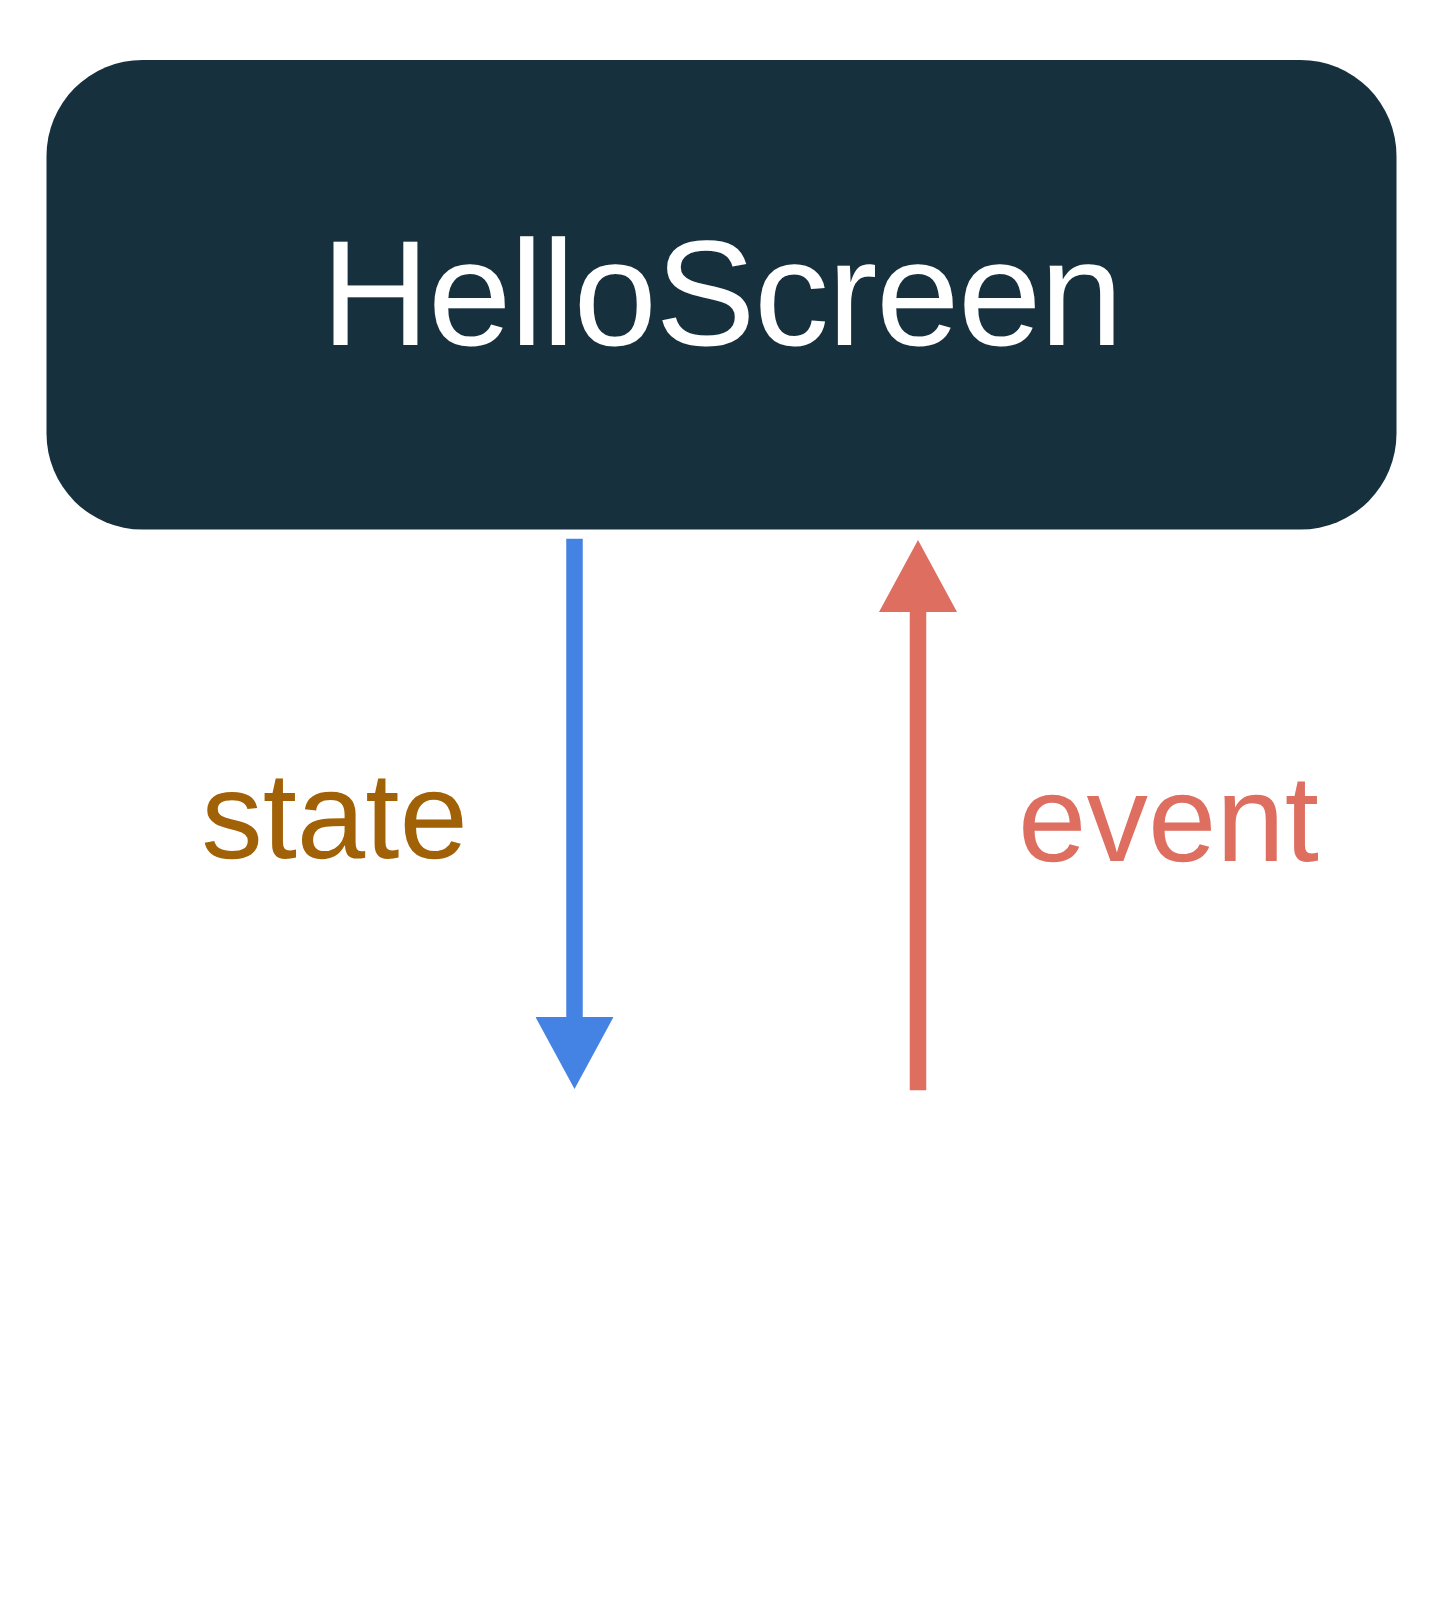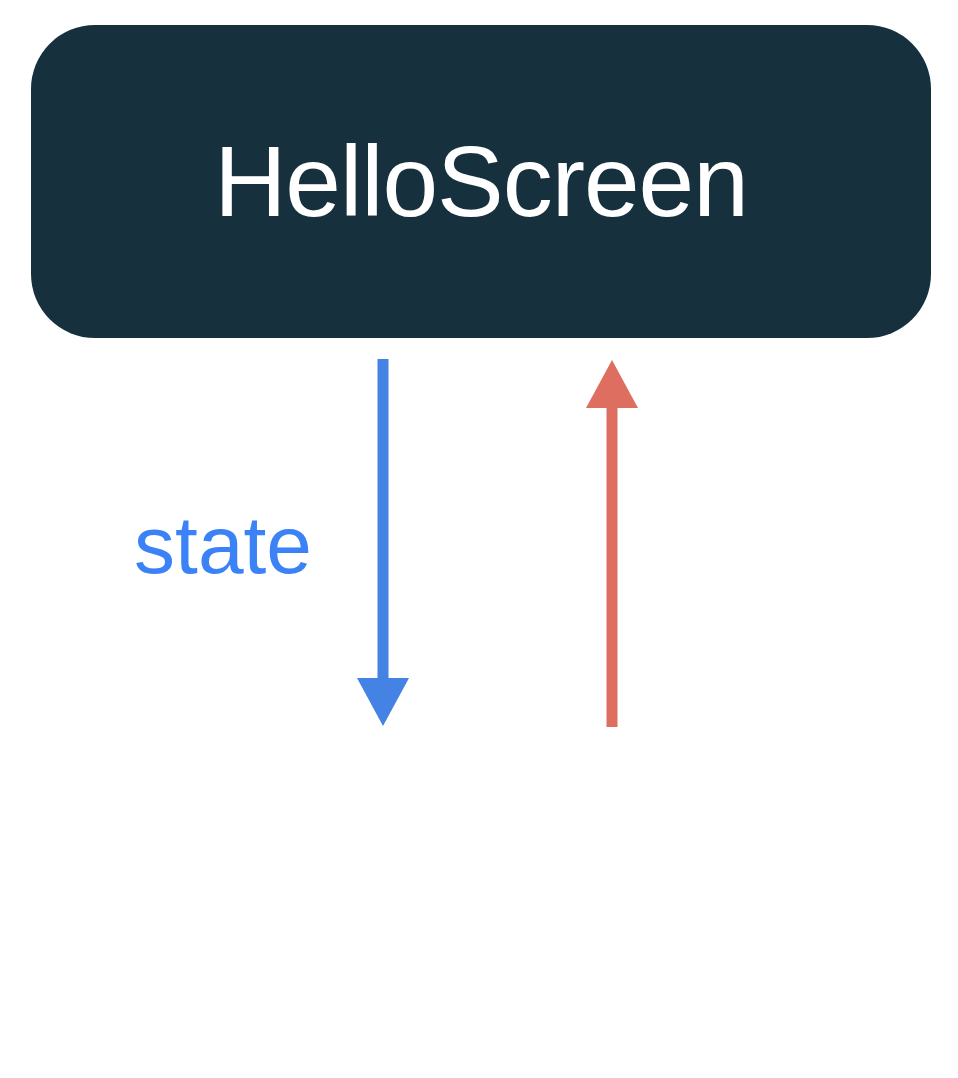--- a/index.html
+++ b/index.html
@@ -13,34 +13,35 @@
   }
   .node {
     position: absolute;
     background: #16303E;
     border-radius: 64px;
     display: flex;
     align-items: center;
     justify-content: center;
     color: #ffffff;
     letter-spacing: -1px;
+    margin-top: 15px;
   }
   .node-top  { left: 31px; top: 25px;  width: 900px; height: 313px; font-size: 100px; }
   .node-bottom { left: 33px; top: 747px; width: 900px; height: 310px; font-size: 112px; }
   .arrow { position: absolute; display: block; }
   .arrow-state { left: 357px; top: 359px; }
   .arrow-event { left: 586px; top: 360px; }
   .edge-label {
     position: absolute;
     font-size: 82px;
     line-height: 1;
     text-align: center;
     white-space: nowrap;
   }
-  .state-label { left: 121px; top: 504px; width: 204px; color: #3b82f6; }
+  .state-label { left: 121px; top: 504px; width: 204px; color: #a16207; }
   .event-label { left: 673px; top: 506px; width: 212px; color: #DE6E60; }
 </style>
 </head>
 <body>
 
 <div class="diagram">
 
   <div class="node node-top">
     <span>HelloScreen</span>
   </div>
@@ -50,15 +51,16 @@
   <svg class="arrow arrow-state" width="52" height="367" viewBox="0 0 52 367">
     <rect x="20.5" y="0" width="11" height="326" fill="#4482E4"></rect>
     <polygon points="0,319 52,319 26,367" fill="#4482E4"></polygon>
   </svg>
 
   <svg class="arrow arrow-event" width="52" height="367" viewBox="0 0 52 367">
     <polygon points="0,48 52,48 26,0" fill="#DE6E60"></polygon>
     <rect x="20.5" y="41" width="11" height="326" fill="#DE6E60"></rect>
   </svg>
 
+  <span class="edge-label event-label">event</span>
 
 
 </div>
 
 </body></html>

